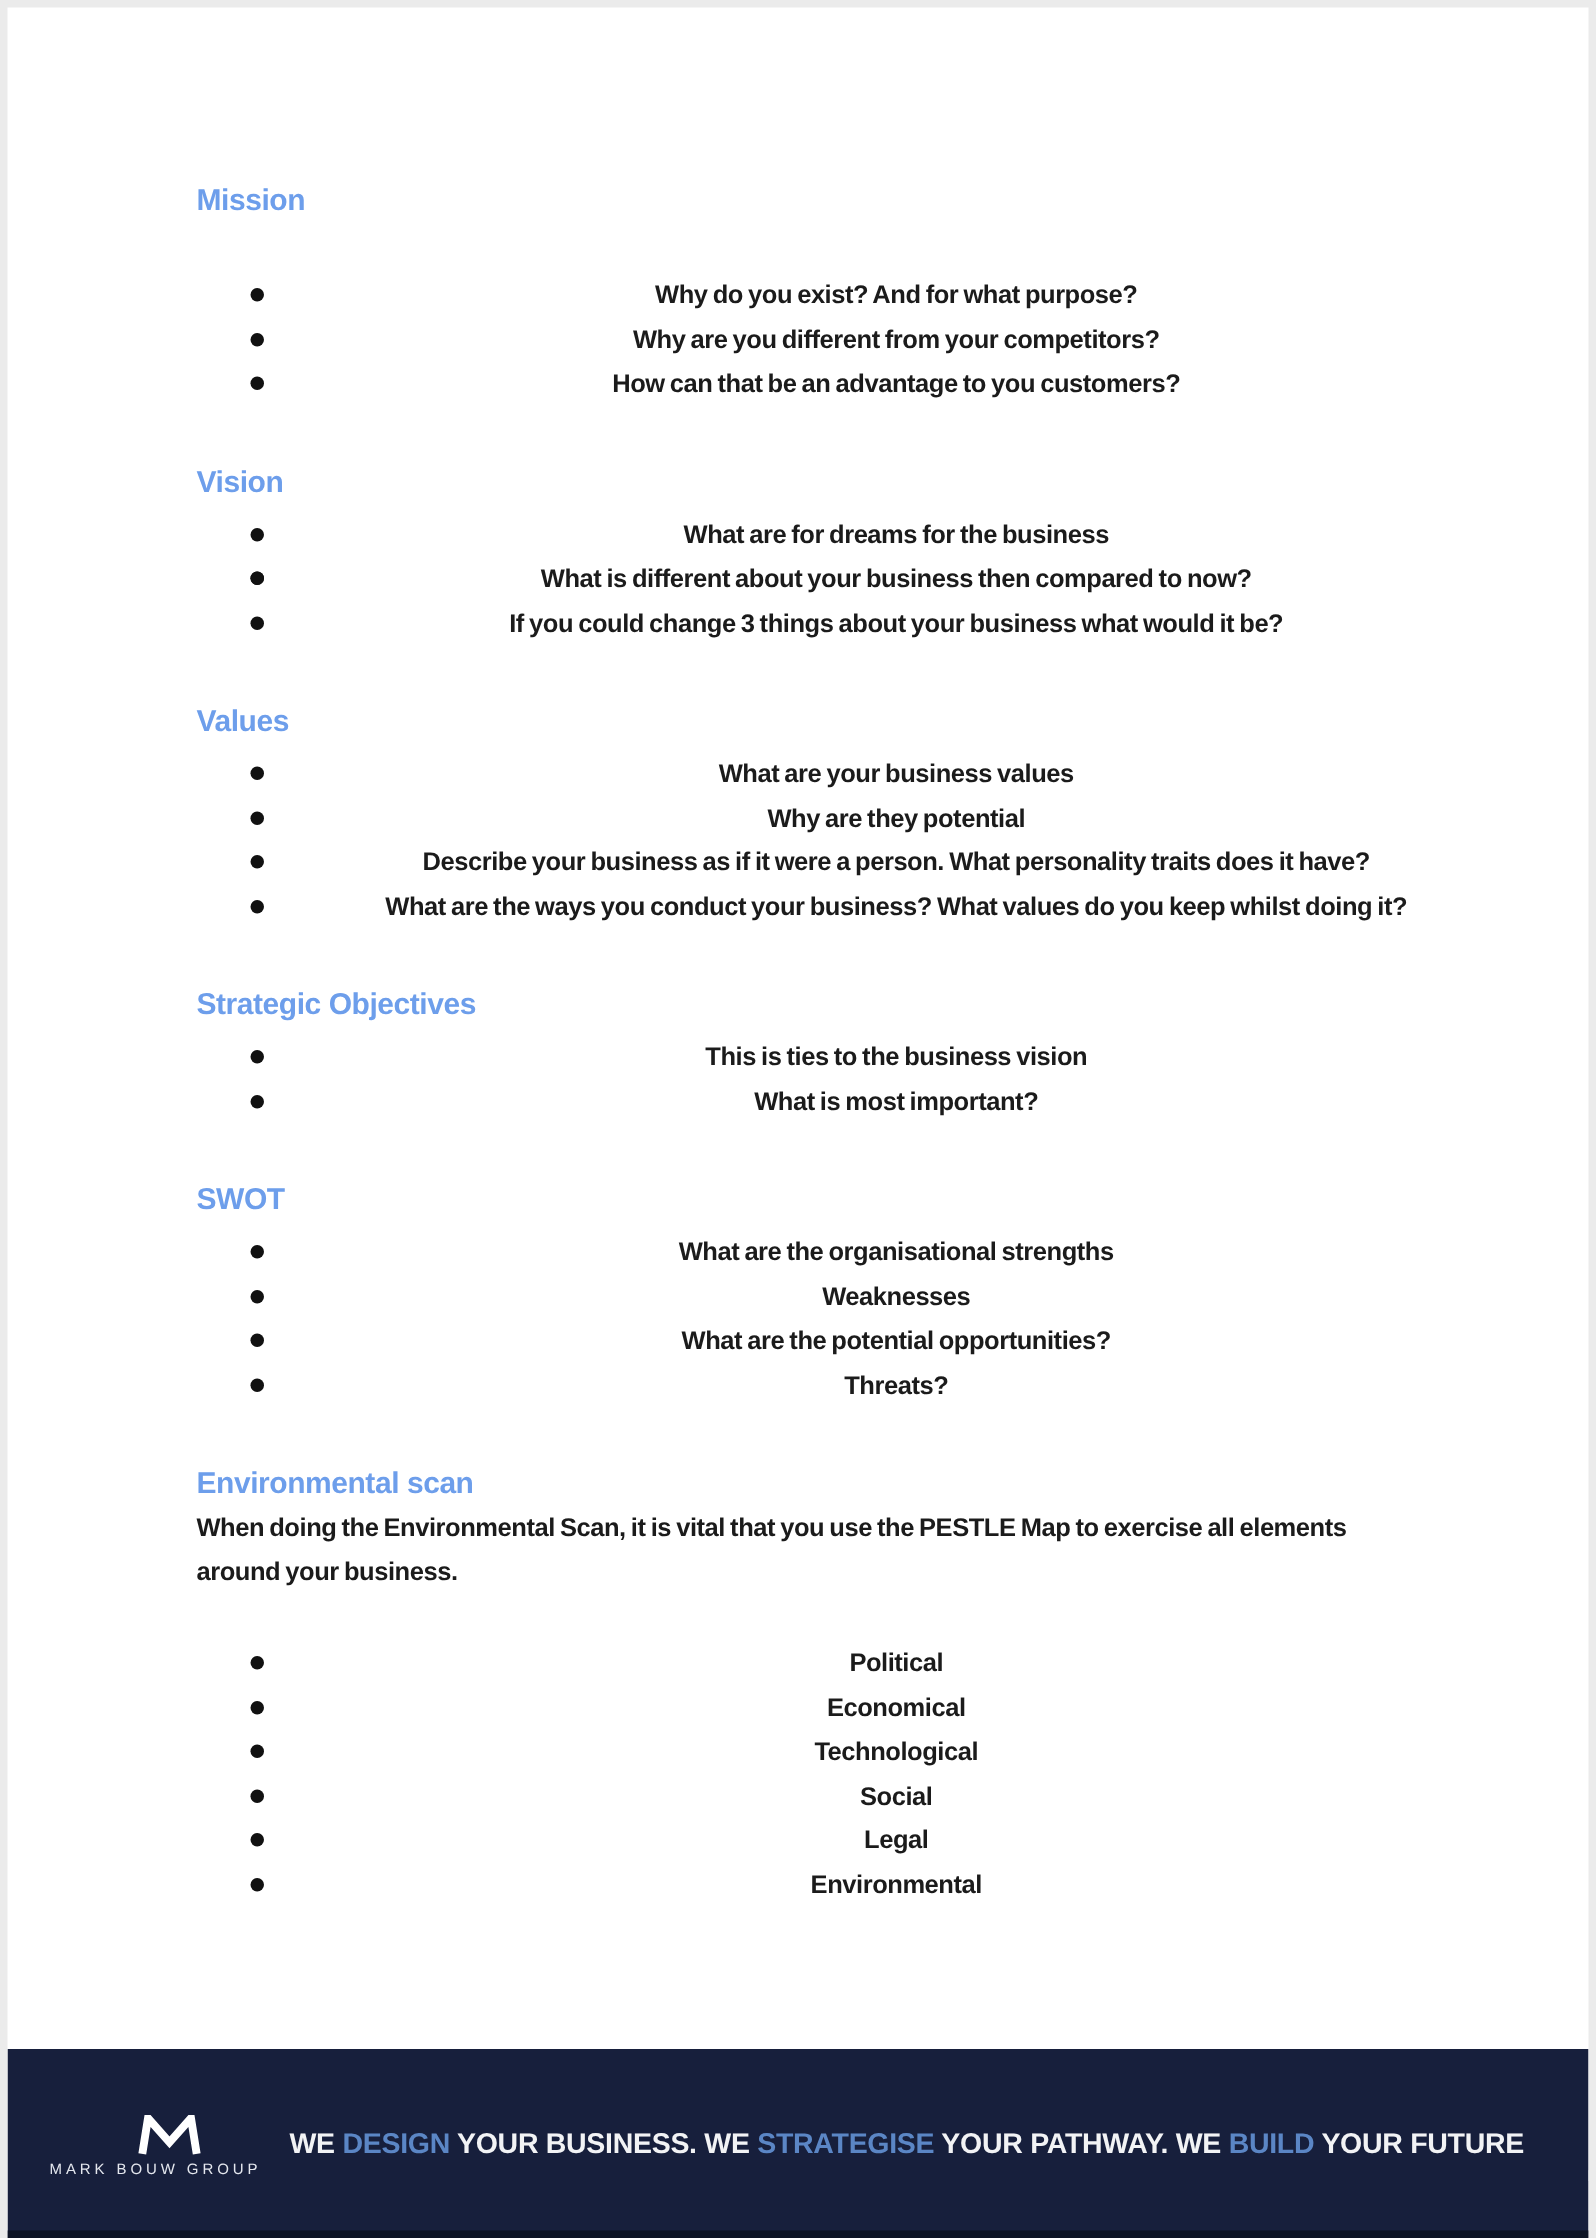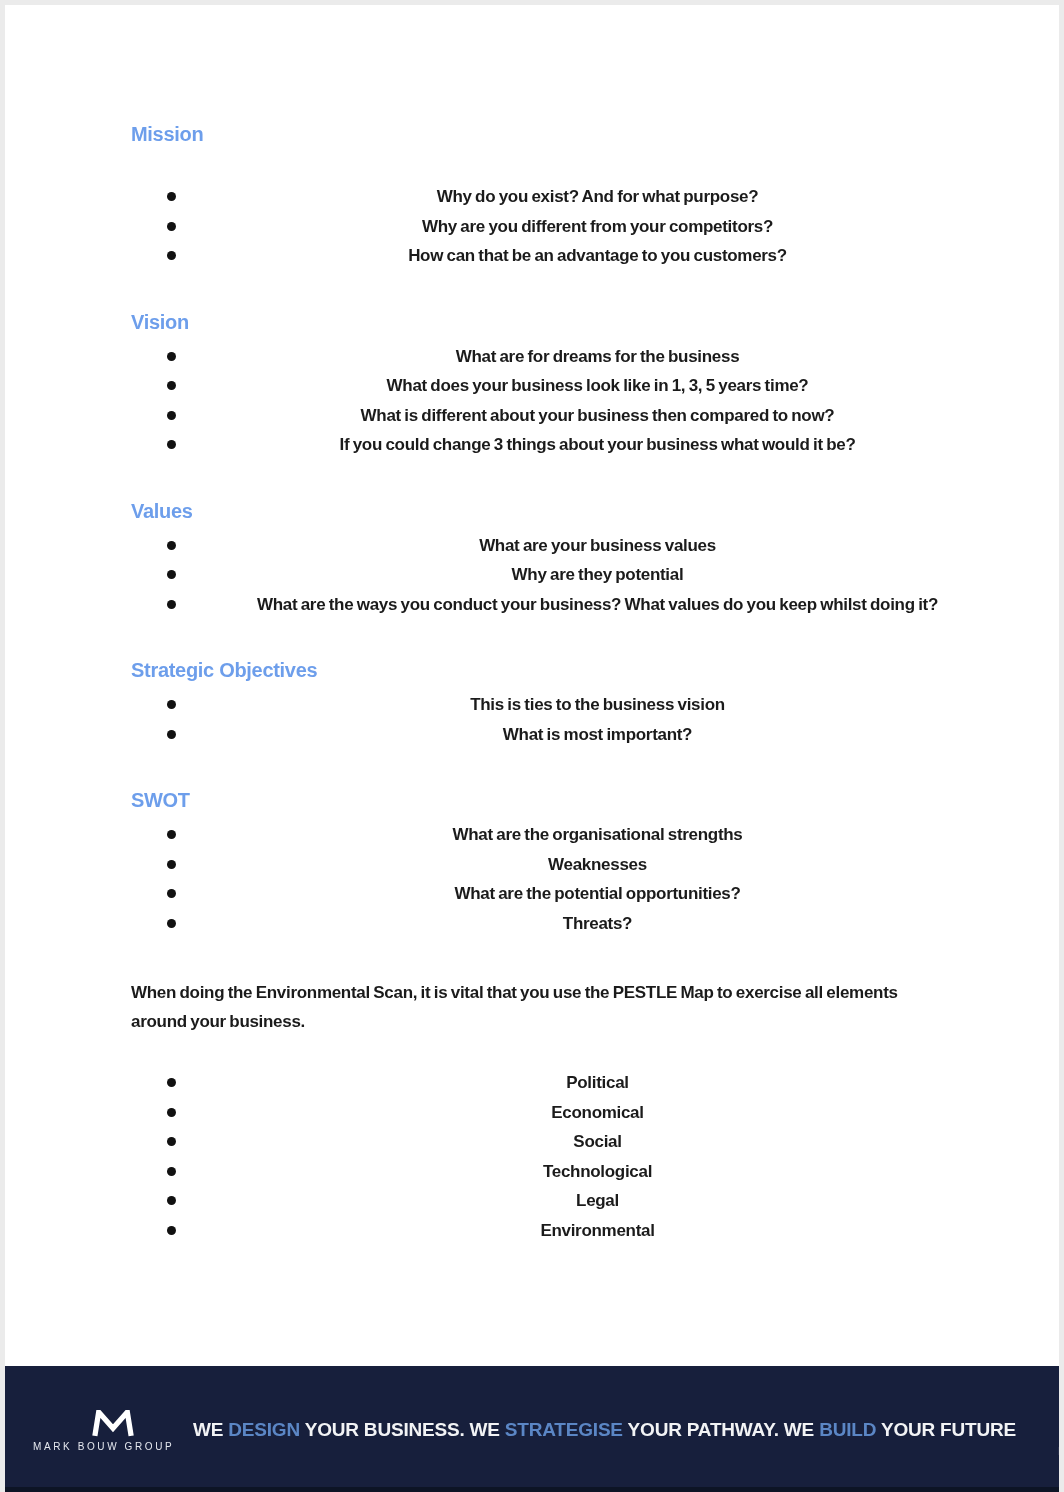--- a/index.html
+++ b/index.html
@@ -126,56 +126,58 @@
           <ul class="bullets spaced">
             <li><span class="dot"></span><span>Why do you exist? And for what purpose?</span></li>
             <li><span class="dot"></span><span>Why are you different from your competitors?</span></li>
             <li><span class="dot"></span><span>How can that be an advantage to you customers?</span></li>
           </ul>
         </section>
         <section class="section">
           <h2>Vision</h2>
           <ul class="bullets">
             <li><span class="dot"></span><span>What are for dreams for the business</span></li>
-            <li><span class="dot"></span><span>What does your business look like in 1, 3, 5 years time?</span></li>
+            <li><span class="dot"></span></li>
             <li><span class="dot"></span><span>What is different about your business then compared to now?</span></li>
             <li><span class="dot"></span><span>If you could change 3 things about your business what would it be?</span></li>
           </ul>
         </section>
         <section class="section">
           <h2>Values</h2>
           <ul class="bullets">
             <li><span class="dot"></span><span>What are your business values</span></li>
             <li><span class="dot"></span><span>Why are they potential</span></li>
+            <li><span class="dot"></span><span>Describe your business as if it were a person. What personality traits does it have?</span></li>
             <li><span class="dot"></span><span>What are the ways you conduct your business? What values do you keep whilst doing it?</span></li>
           </ul>
         </section>
         <section class="section">
           <h2>Strategic Objectives</h2>
           <ul class="bullets">
             <li><span class="dot"></span><span>This is ties to the business vision</span></li>
             <li><span class="dot"></span><span>What is most important?</span></li>
           </ul>
         </section>
         <section class="section">
           <h2>SWOT</h2>
           <ul class="bullets">
             <li><span class="dot"></span><span>What are the organisational strengths</span></li>
             <li><span class="dot"></span><span>Weaknesses</span></li>
             <li><span class="dot"></span><span>What are the potential opportunities?</span></li>
             <li><span class="dot"></span><span>Threats?</span></li>
           </ul>
         </section>
         <section class="section">
+          <h2>Environmental scan</h2>
           <p class="lead">When doing the Environmental Scan, it is vital that you use the PESTLE Map to exercise all elements around your business.</p>
           <ul class="bullets blank-before">
             <li><span class="dot"></span><span>Political</span></li>
             <li><span class="dot"></span><span>Economical</span></li>
+            <li><span class="dot"></span><span>Technological</span></li>
             <li><span class="dot"></span><span>Social</span></li>
-            <li><span class="dot"></span><span>Technological</span></li>
             <li><span class="dot"></span><span>Legal</span></li>
             <li><span class="dot"></span><span>Environmental</span></li>
           </ul>
         </section>
       </main>
 
     <footer class="footer">
       <div class="logo">
         <svg class="logo-m" width="42" height="27" viewBox="0 0 44 28" aria-hidden="true">
           <path d="M3 27 L7 2 L22 19 L37 2 L41 27" fill="none" stroke="#ffffff" stroke-width="5.5" stroke-linecap="butt"></path>

